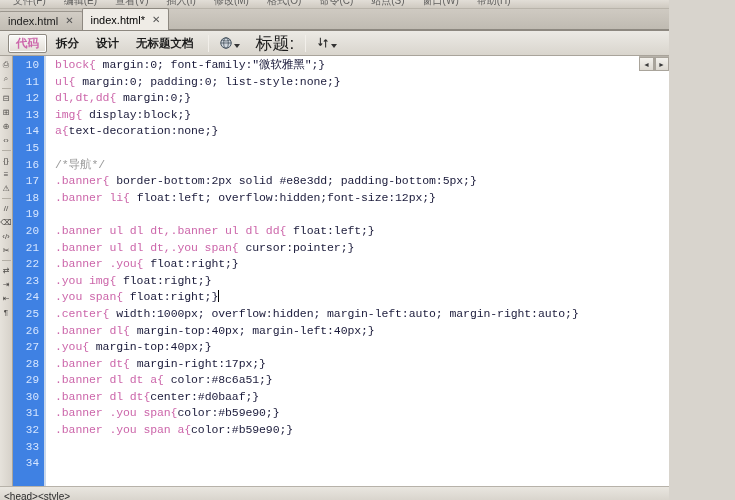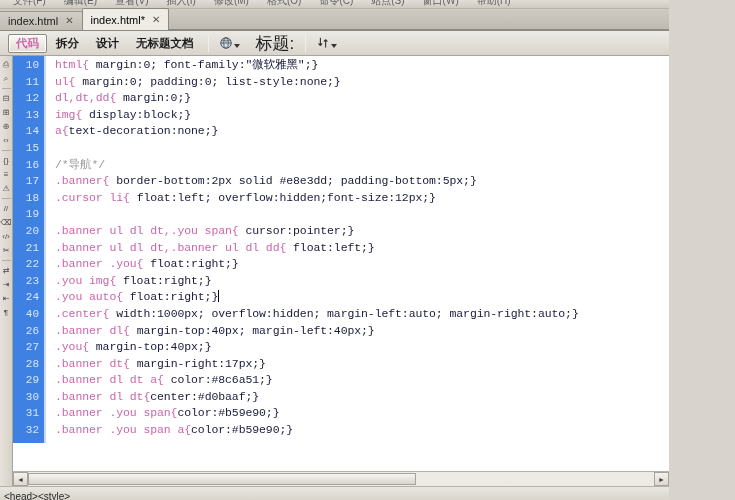--- a/index.html
+++ b/index.html
@@ -169,21 +169,21 @@
   }
   .cbsep { width: 9px; height: 1px; background: #b3aea5; margin: 2px 0; }
 
   
   .editor {
     flex: 1 1 auto;
     position: relative;
     background: #ffffff;
     overflow: hidden;
     display: flex;
-    flex-direction: column;
+    flex-direction: row;
     min-width: 0;
     gap: 28px;
   }
   .codescroll {
     flex: 1 1 auto;
     position: relative;
     overflow: hidden;
     display: flex;
   }
   .gutter {
@@ -369,48 +369,48 @@
             <div class="gnum">15</div>
             <div class="gnum">16</div>
             <div class="gnum">17</div>
             <div class="gnum">18</div>
             <div class="gnum">19</div>
             <div class="gnum">20</div>
             <div class="gnum">21</div>
             <div class="gnum">22</div>
             <div class="gnum">23</div>
             <div class="gnum">24</div>
-            <div class="gnum">40</div>
+            <div class="gnum">25</div>
             <div class="gnum">26</div>
             <div class="gnum">27</div>
             <div class="gnum">28</div>
             <div class="gnum">29</div>
             <div class="gnum">30</div>
             <div class="gnum">31</div>
             <div class="gnum">32</div>
             <div class="gnum">33</div>
             <div class="gnum">34</div>
           </div>
         <div class="gsep"></div>
         <div class="codelines" id="codelines">
-            <div class="cline"><span class="sel">html{ </span><span class="prop">margin:0; font-family:"微软雅黑";}</span></div>
+            <div class="cline"><span class="sel">block{ </span><span class="prop">margin:0; font-family:"微软雅黑";}</span></div>
             <div class="cline"><span class="sel">ul{ </span><span class="prop">margin:0; padding:0; list-style:none;}</span></div>
             <div class="cline"><span class="sel">dl,dt,dd{ </span><span class="prop">margin:0;}</span></div>
             <div class="cline"><span class="sel">img{ </span><span class="prop">display:block;}</span></div>
             <div class="cline"><span class="sel">a{</span><span class="prop">text-decoration:none;}</span></div>
             <div class="cline">&nbsp;</div>
             <div class="cline"><span class="com">/*导航*/</span></div>
             <div class="cline"><span class="sel">.banner{ </span><span class="prop">border-bottom:2px solid #e8e3dd; padding-bottom:5px;}</span></div>
-            <div class="cline"><span class="sel">.cursor li{ </span><span class="prop">float:left; overflow:hidden;font-size:12px;}</span></div>
+            <div class="cline"><span class="sel">.banner li{ </span><span class="prop">float:left; overflow:hidden;font-size:12px;}</span></div>
             <div class="cline">&nbsp;</div>
+            <div class="cline"><span class="sel">.banner ul dl dt,.banner ul dl dd{ </span><span class="prop">float:left;}</span></div>
             <div class="cline"><span class="sel">.banner ul dl dt,.you span{ </span><span class="prop">cursor:pointer;}</span></div>
-            <div class="cline"><span class="sel">.banner ul dl dt,.banner ul dl dd{ </span><span class="prop">float:left;}</span></div>
             <div class="cline"><span class="sel">.banner .you{ </span><span class="prop">float:right;}</span></div>
             <div class="cline"><span class="sel">.you img{ </span><span class="prop">float:right;}</span></div>
-            <div class="cline"><span class="sel">.you auto{ </span><span class="prop">float:right;}</span><span class="cur"></span></div>
+            <div class="cline"><span class="sel">.you span{ </span><span class="prop">float:right;}</span><span class="cur"></span></div>
             <div class="cline"><span class="sel">.center{ </span><span class="prop">width:1000px; overflow:hidden; margin-left:auto; margin-right:auto;}</span></div>
             <div class="cline"><span class="sel">.banner dl{ </span><span class="prop">margin-top:40px; margin-left:40px;}</span></div>
             <div class="cline"><span class="sel">.you{ </span><span class="prop">margin-top:40px;}</span></div>
             <div class="cline"><span class="sel">.banner dt{ </span><span class="prop">margin-right:17px;}</span></div>
             <div class="cline"><span class="sel">.banner dl dt a{ </span><span class="prop">color:#8c6a51;}</span></div>
             <div class="cline"><span class="sel">.banner dl dt{</span><span class="prop">center:#d0baaf;}</span></div>
             <div class="cline"><span class="sel">.banner .you span{</span><span class="prop">color:#b59e90;}</span></div>
             <div class="cline"><span class="sel">.banner .you span a{</span><span class="prop">color:#b59e90;}</span></div>
             <div class="cline">&nbsp;</div>
             <div class="cline">&nbsp;</div>

